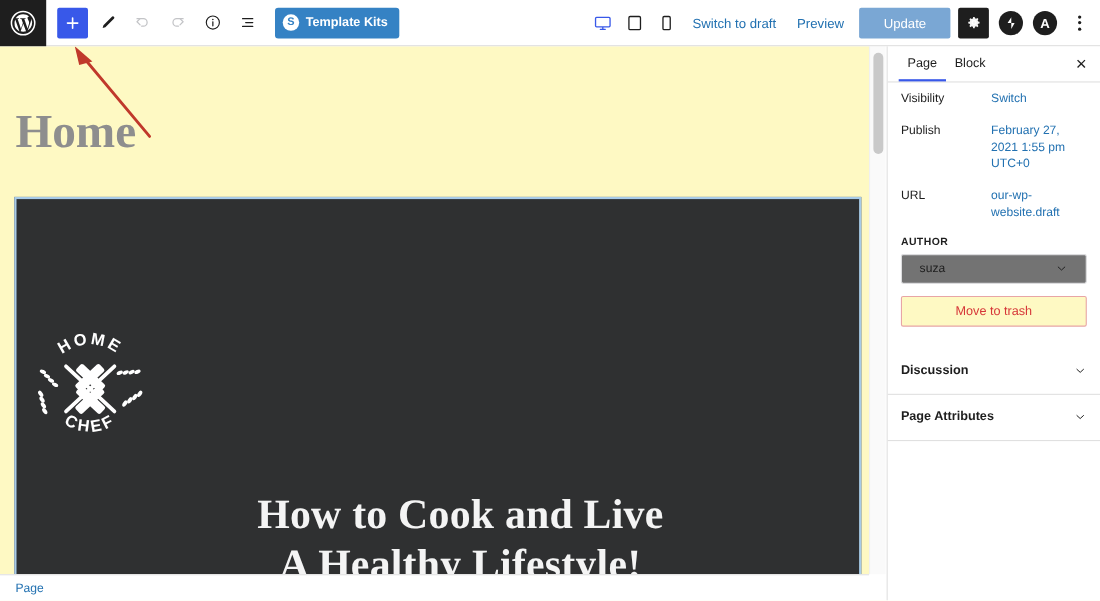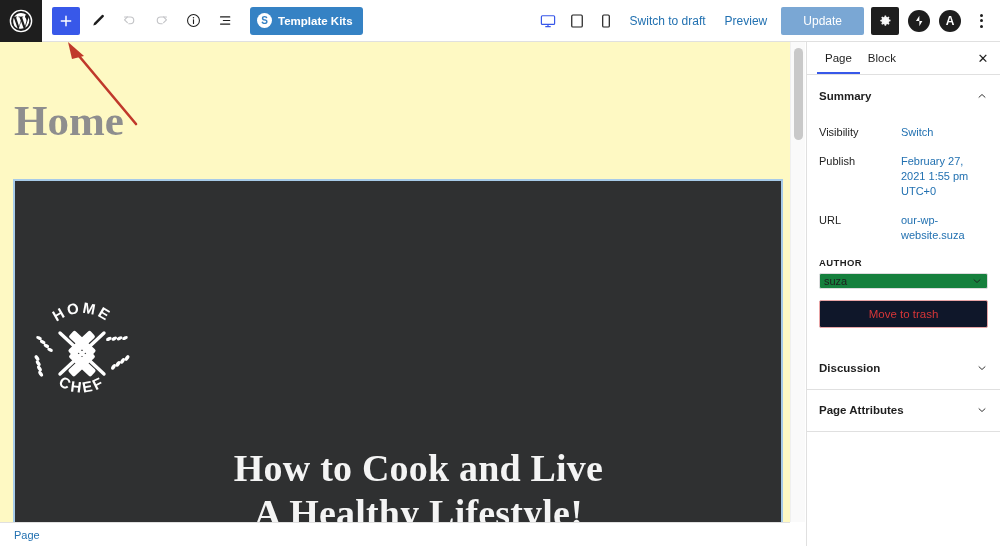--- a/index.html
+++ b/index.html
@@ -186,31 +186,31 @@
   .summary-body { padding: 2px 12px 8px 12px; }
   .sum-row { display: flex; align-items: flex-start; padding: 6px 0 8px 0; }
   .sum-label { width: 82px; flex: 0 0 82px; color: #1e1e1e; font-size: 11px; line-height: 1.4; }
   .sum-value { color: #2271b1; font-size: 11px; line-height: 1.35; cursor: pointer; }
 
   .author-label {
     font-size: 9.5px; font-weight: bold; letter-spacing: 0.4px;
     color: #1e1e1e; text-transform: uppercase; margin: 6px 0 5px 0;
   }
   .author-select {
-    width: 100%; height: 16px;
+    width: 100%; height: 27px;
     border: 1px solid #dcdcde; border-radius: 2px;
-    background: #15803d; display: flex; align-items: center;
-    padding: 0 4px; font-size: 11px; color: #1e1e1e; cursor: pointer;
+    background: #737373; display: flex; align-items: center;
+    padding: 0 16px; font-size: 11px; color: #1e1e1e; cursor: pointer;
   }
   .author-select .chev { margin-left: auto; }
 
   .trash-btn {
     display: block; width: 100%; height: 28px;
     margin: 11px 0 12px 0;
-    background: #0f172a; color: #d63638;
+    background: #fef9c3; color: #d63638;
     border: 1px solid #e8a5a6; border-radius: 2px;
     font-size: 11.5px; cursor: pointer;
   }
 
   
   .breadcrumb-bar {
     position: absolute; left: 0; top: 522px;
     width: 790px; height: 24px;
     background: #ffffff;
     border-top: 1px solid #e0e0e0;
@@ -400,39 +400,33 @@
   </div>
 
   <div class="sidebar">
 
     <div class="sb-tabs">
       <button class="sb-tab active">Page</button>
       <button class="sb-tab">Block</button>
       <button class="sb-close">✕</button>
     </div>
 
-    <div class="panel-header no-border">
-      <span>Summary</span>
-      <svg class="chev" viewBox="0 0 24 24" fill="none">
-        <path d="M6 14.5L12 9l6 5.5" stroke="currentColor" stroke-width="1.8" stroke-linecap="round" stroke-linejoin="round"></path>
-      </svg>
-    </div>
 
     <div class="summary-body">
       <div class="sum-row">
         <span class="sum-label">Visibility</span>
         <span class="sum-value">Switch</span>
       </div>
       <div class="sum-row">
         <span class="sum-label">Publish</span>
         <span class="sum-value">February 27, 2021 1:55 pm UTC+0</span>
       </div>
       <div class="sum-row">
         <span class="sum-label">URL</span>
-        <span class="sum-value">our-wp-website.suza</span>
+        <span class="sum-value">our-wp-website.draft</span>
       </div>
 
       <div class="author-label">AUTHOR</div>
       <div class="author-select">
         <span>suza</span>
         <svg class="chev" viewBox="0 0 24 24" fill="none">
           <path d="M6 9.5L12 15l6-5.5" stroke="currentColor" stroke-width="1.8" stroke-linecap="round" stroke-linejoin="round"></path>
         </svg>
       </div>
 

